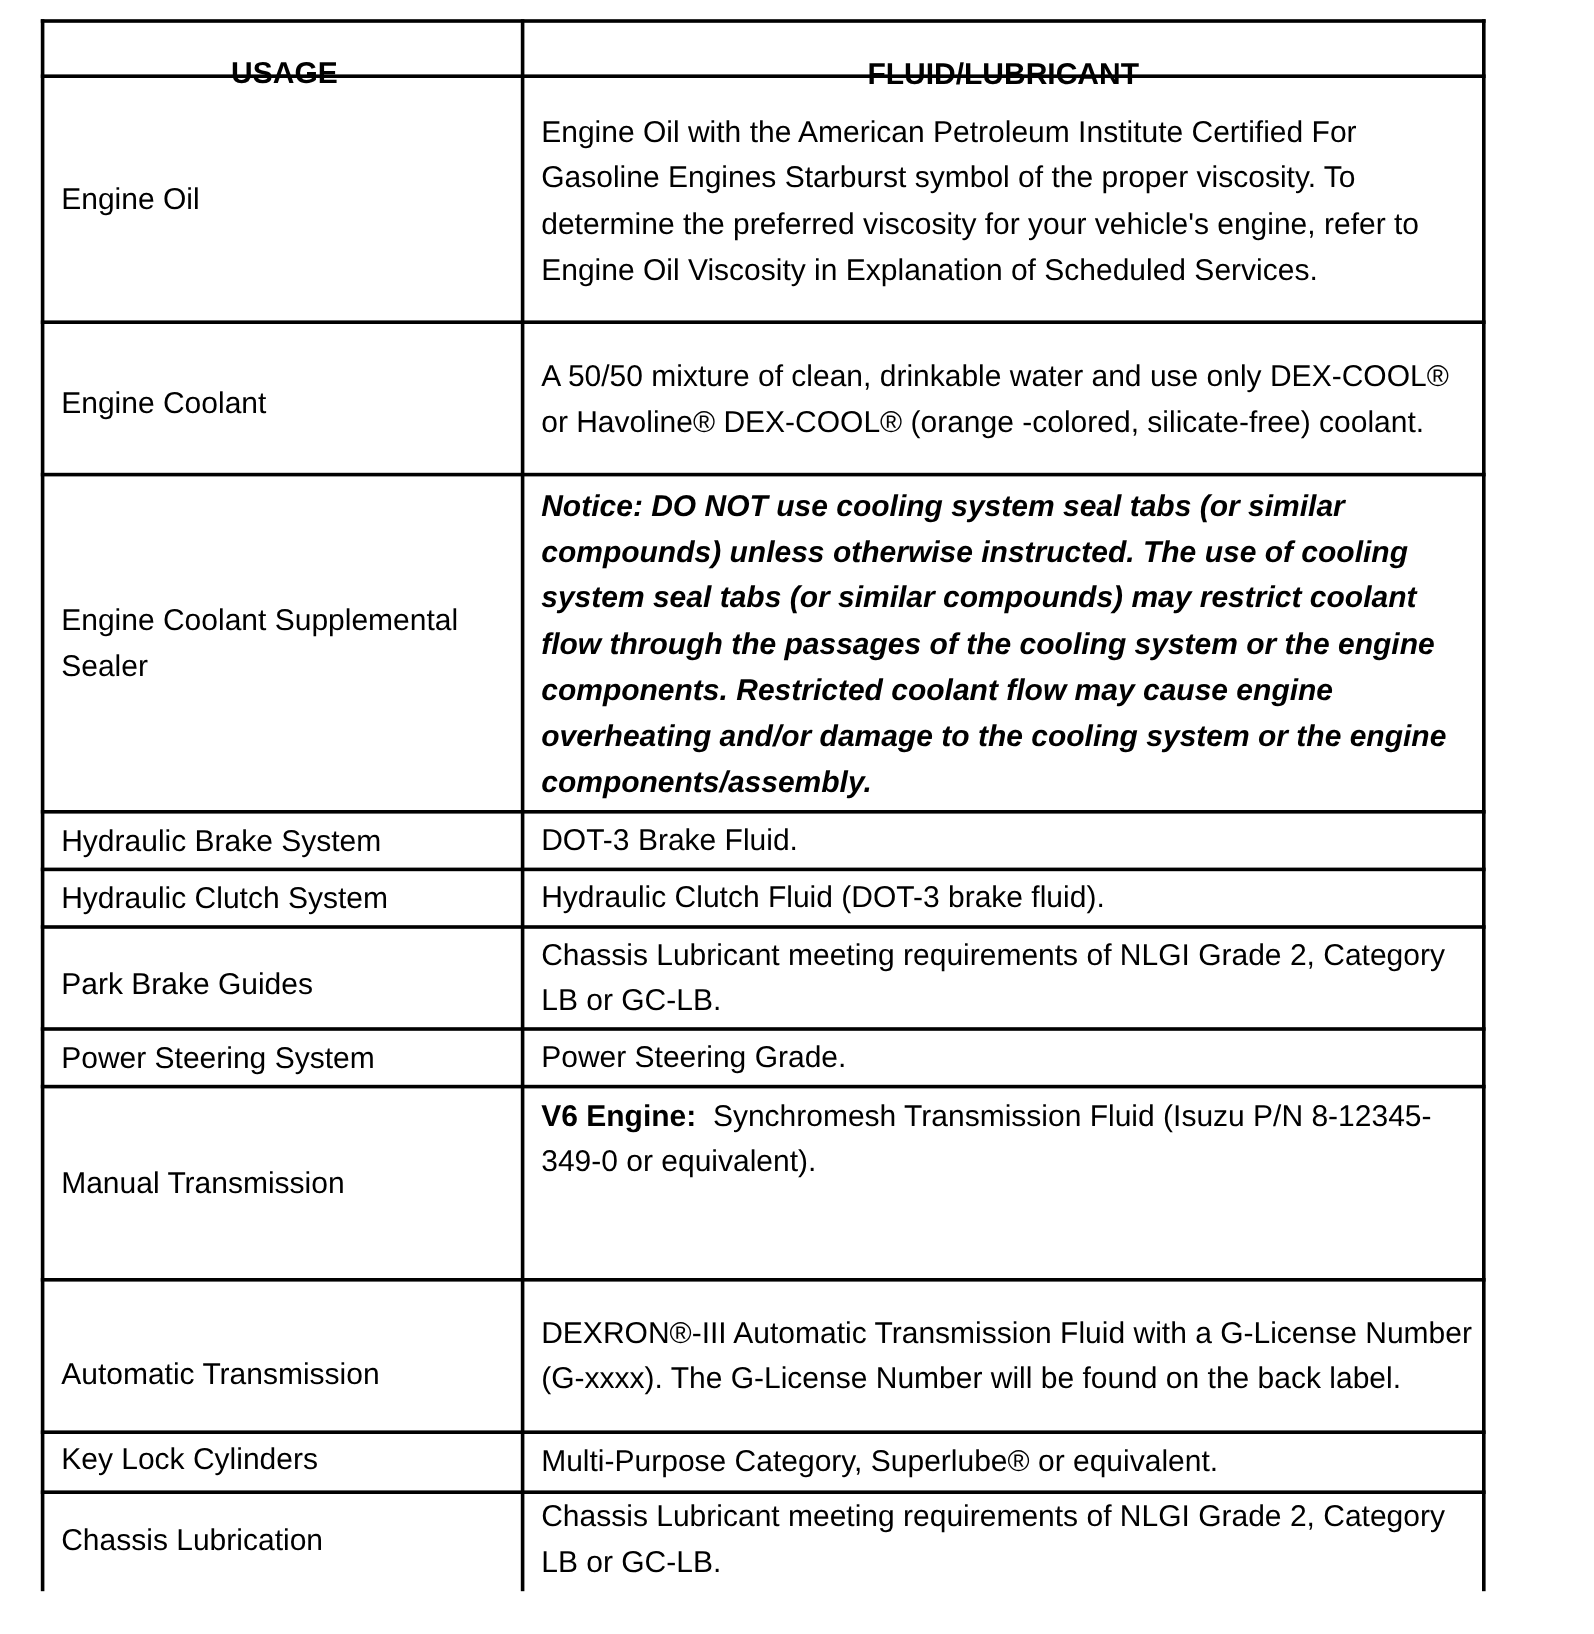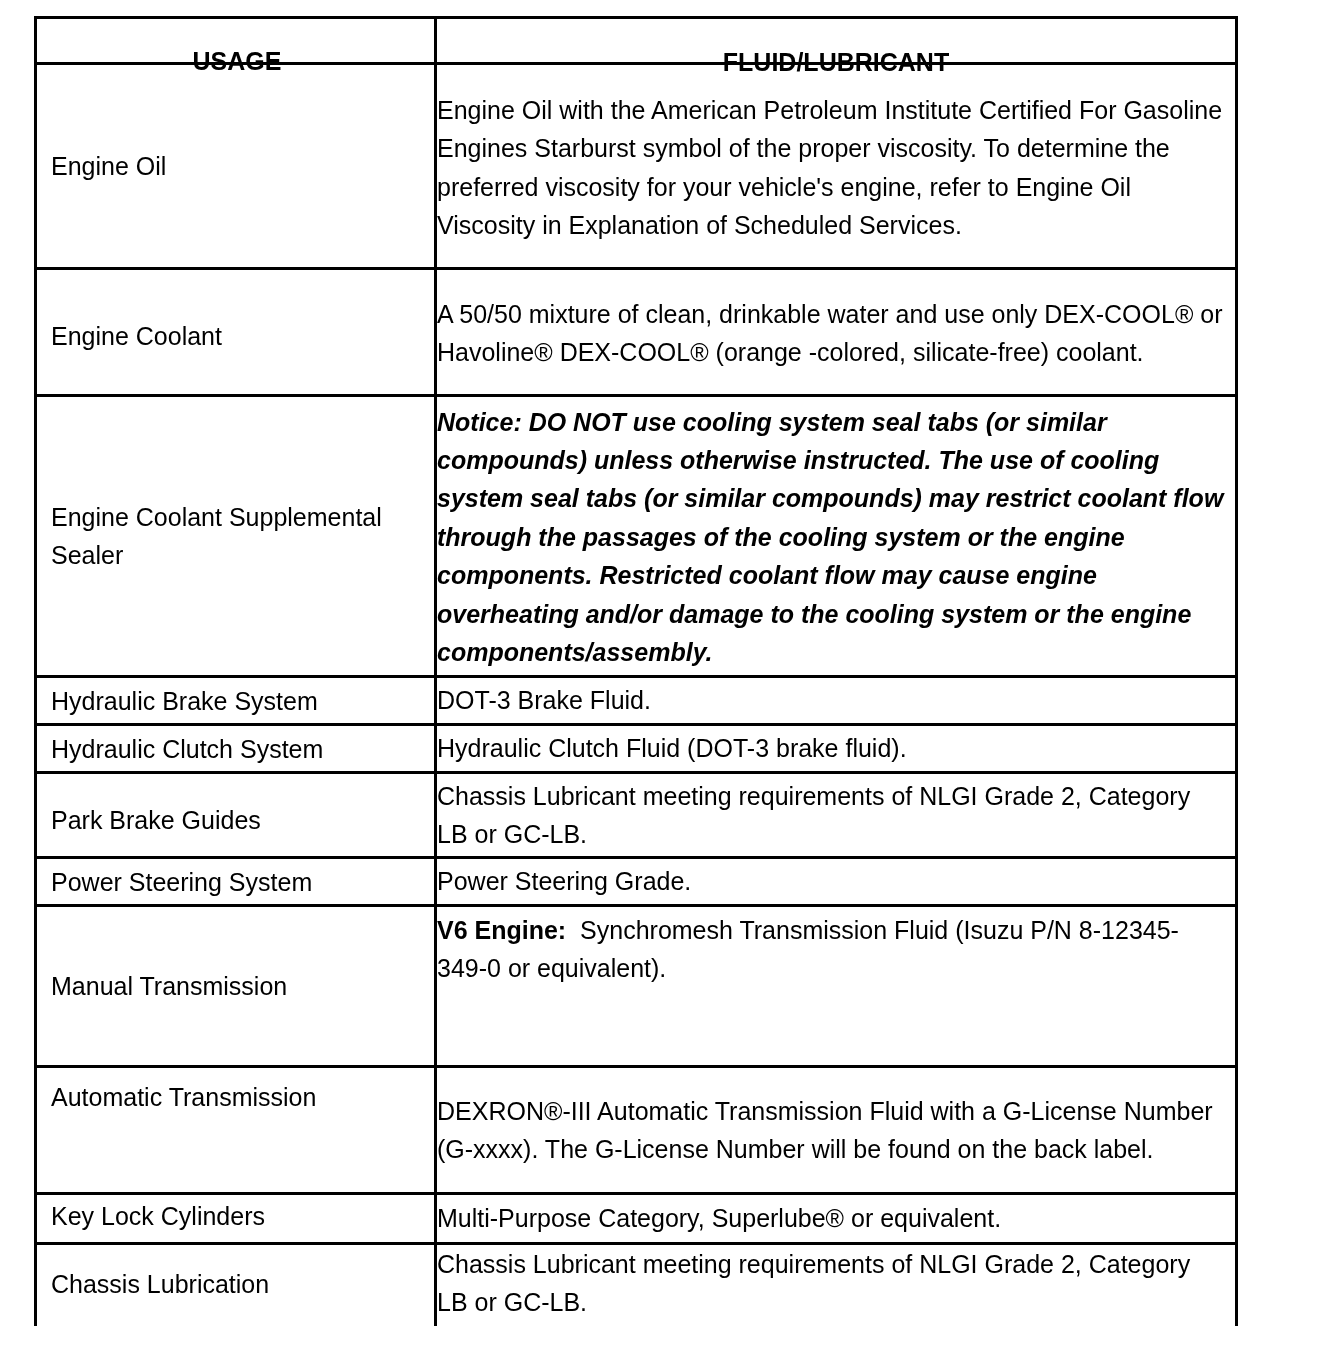--- a/index.html
+++ b/index.html
@@ -3,21 +3,21 @@
 <meta charset="utf-8">
 <style>
   html, body { margin: 0; padding: 0; background: #ffffff; }
   body { width: 1328px; height: 1362px; position: relative; overflow: hidden;
          font-family: "Liberation Sans", sans-serif; color: #000; }
   .table { position: absolute; left: 34px; top: 16px; width: 1204px; }
   .hline { position: absolute; left: 0; width: 1204px; height: 3px; background: #000; }
   .vline { position: absolute; width: 3px; background: #000; }
   .cell { position: absolute; display: flex; align-items: center; box-sizing: border-box; }
   .usage { left: 3px; width: 400px; padding-left: 14px; font-size: 25px; line-height: 38px; }
-  .fluid { left: 403px; width: 798px; padding-left: 0; padding-right: 8px; font-size: 25px; line-height: 38.4px; }
+  .fluid { left: 403px; width: 798px; padding-left: 14px; padding-right: 8px; font-size: 25px; line-height: 38.4px; }
   .hdr { justify-content: center; font-weight: bold; font-size: 25px; padding: 0; margin-top: 20px; }
   .notice { font-weight: bold; font-style: italic; }
   b.lbl { font-weight: bold; margin-top: 36px; }
 </style>
 </head>
 <body>
 
 <div class="table">
 
   <div class="hline" style="top:0"></div>
@@ -59,21 +59,21 @@
   <div class="cell fluid" style="top:758px; height:82px">Chassis Lubricant meeting requirements of NLGI Grade 2, Category LB or GC-LB.</div>
 
   <div class="cell usage" style="top:843px; height:45px">Power Steering System</div>
   <div class="cell fluid" style="top:843px; height:45px">Power Steering Grade.</div>
 
   <div class="cell usage" style="top:891px; height:158px">Manual Transmission</div>
   <div class="cell fluid" style="top:891px; height:158px; display:block; padding-top:4px">
     <div><b class="lbl">V6 Engine:</b><span style="white-space:pre-wrap">  Synchromesh Transmission Fluid (Isuzu P/N 8-12345-349-0 or equivalent).</span></div>
   </div>
 
-  <div class="cell usage" style="top:1008px; height:146px">Automatic Transmission</div>
+  <div class="cell usage" style="top:1056px; height:146px">Automatic Transmission</div>
   <div class="cell fluid" style="top:1052px; height:124px">DEXRON®-III Automatic Transmission Fluid with a G-License Number (G-xxxx). The G-License Number will be found on the back label.</div>
 
   <div class="cell usage" style="top:1179px; height:47px; align-items:flex-start; padding-top:2px">Key Lock Cylinders</div>
   <div class="cell fluid" style="top:1179px; height:47px">Multi-Purpose Category, Superlube® or equivalent.</div>
 
   <div class="cell usage" style="top:1229px; height:78px">Chassis Lubrication</div>
   <div class="cell fluid" style="top:1229px; height:78px; align-items:flex-start; padding-top:0">Chassis Lubricant meeting requirements of NLGI Grade 2, Category LB or GC-LB.</div>
 </div>
 
 </body></html>

